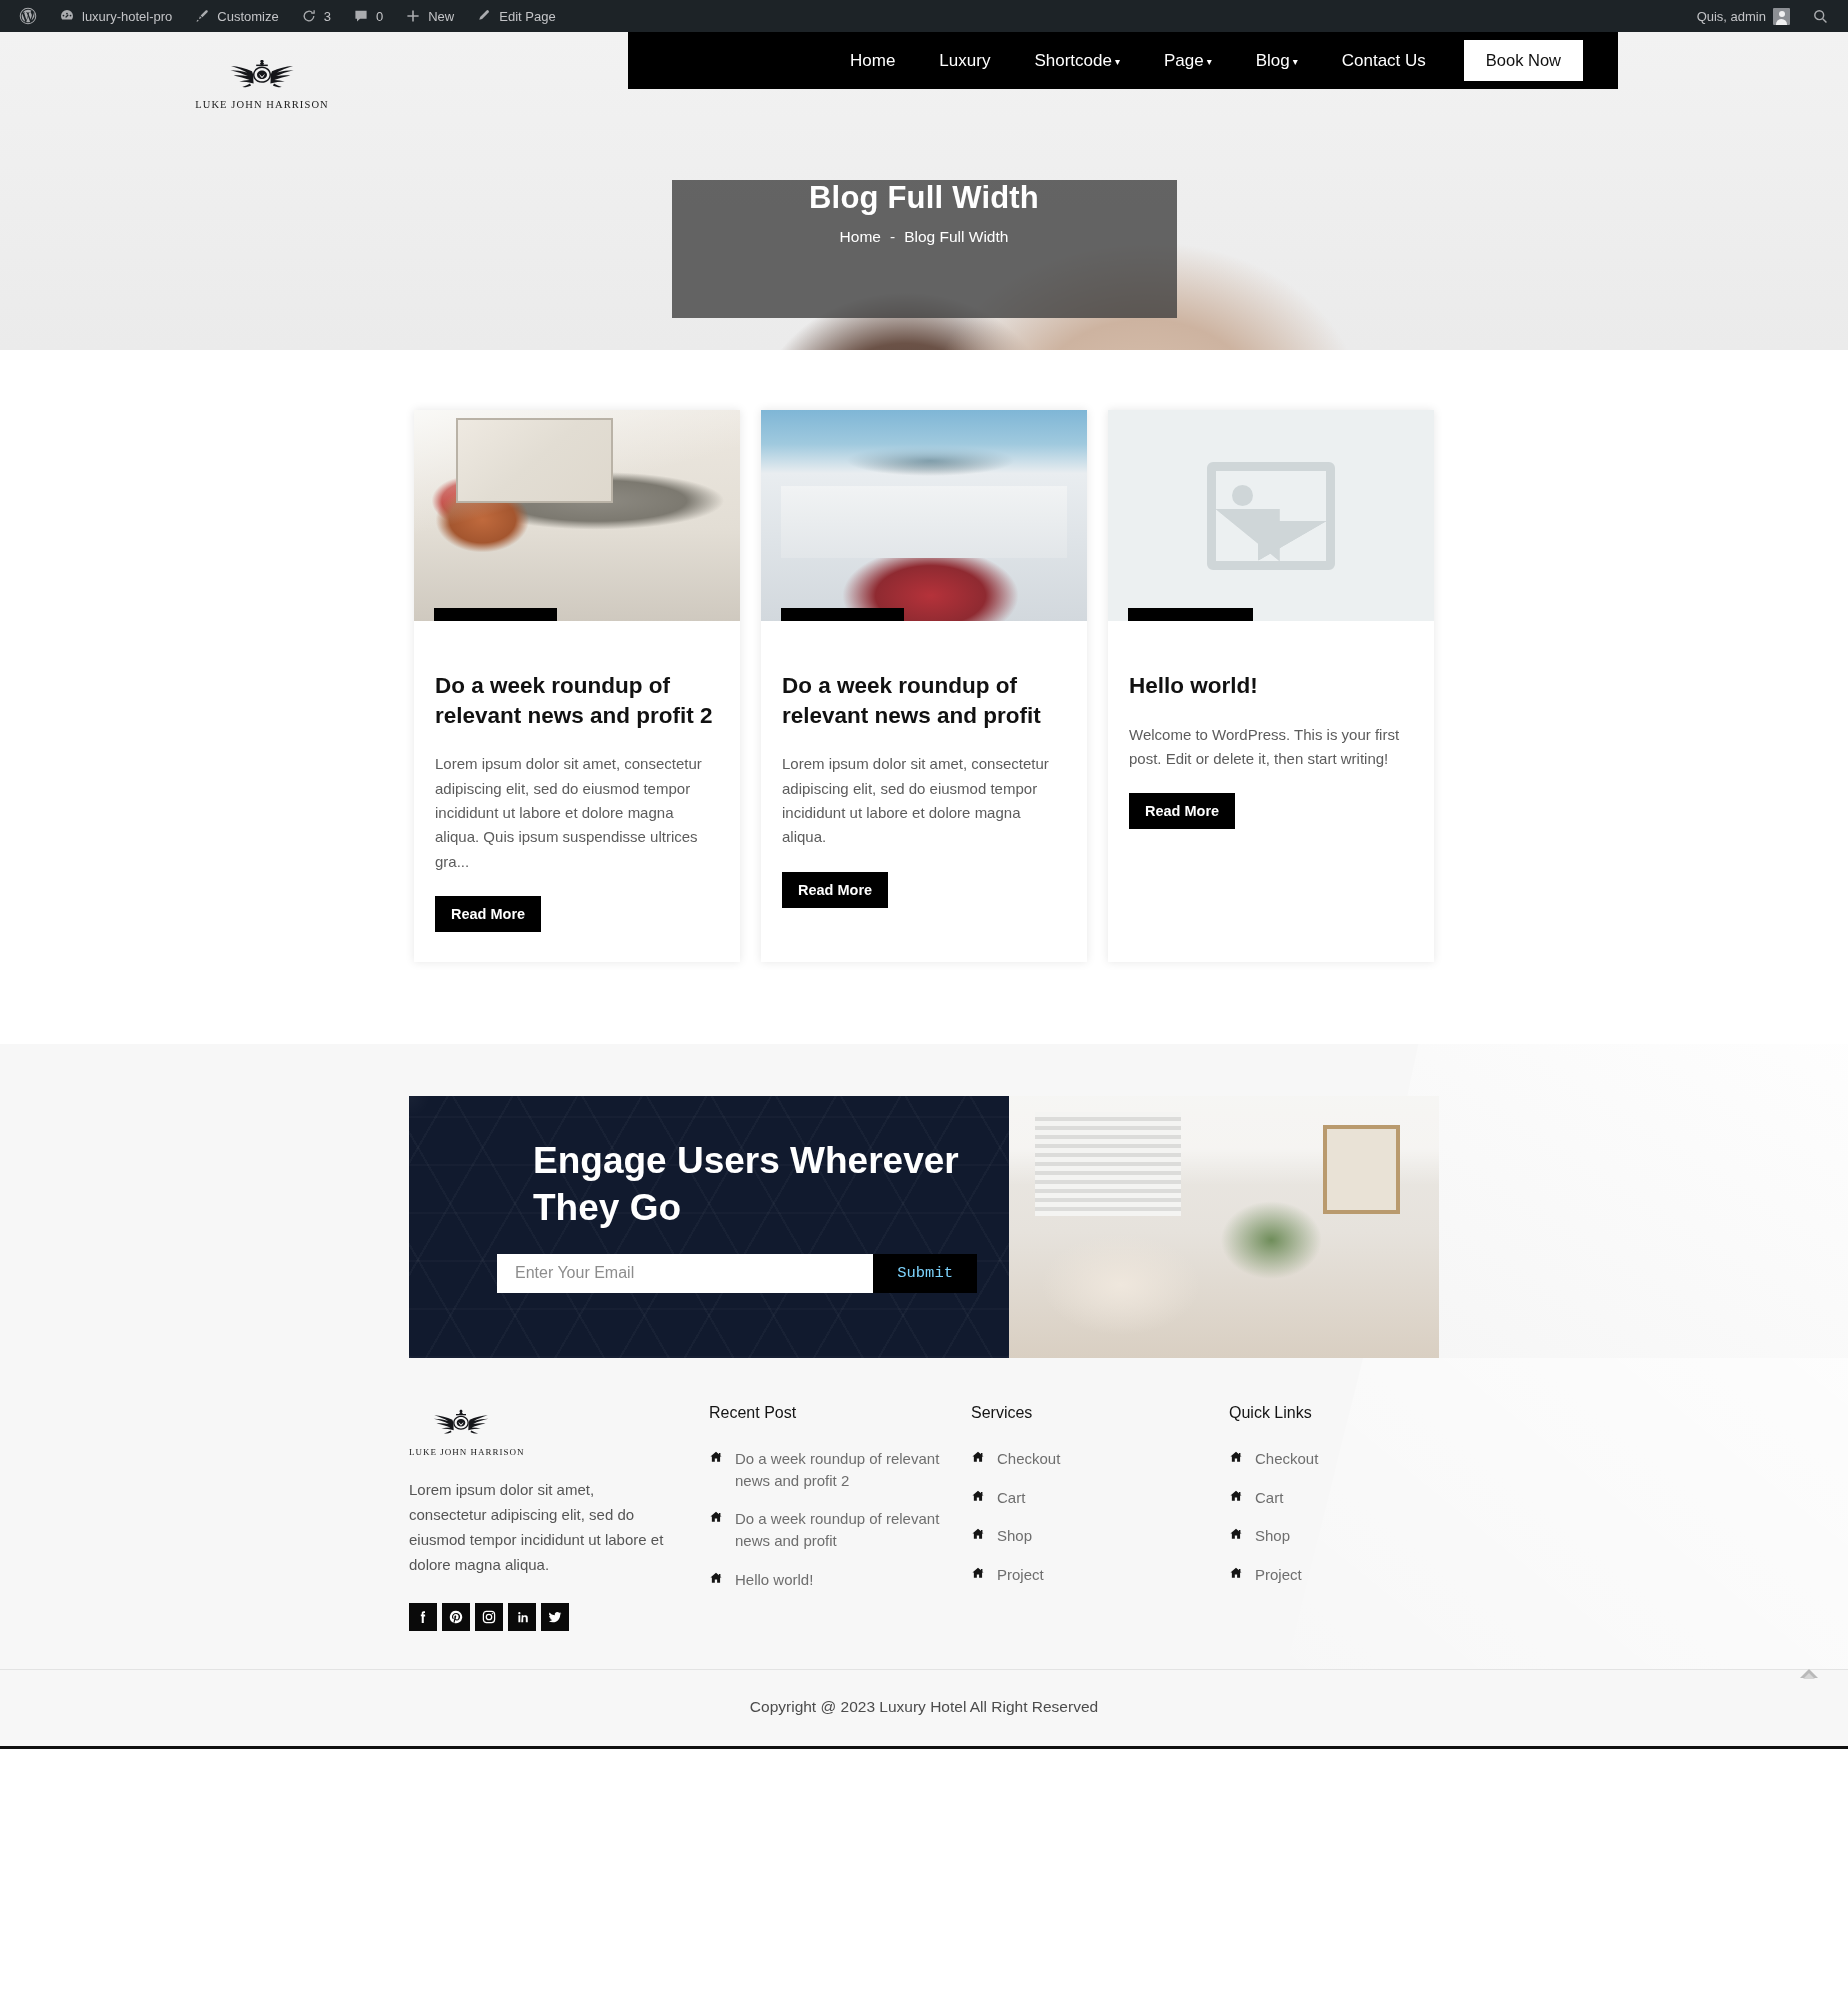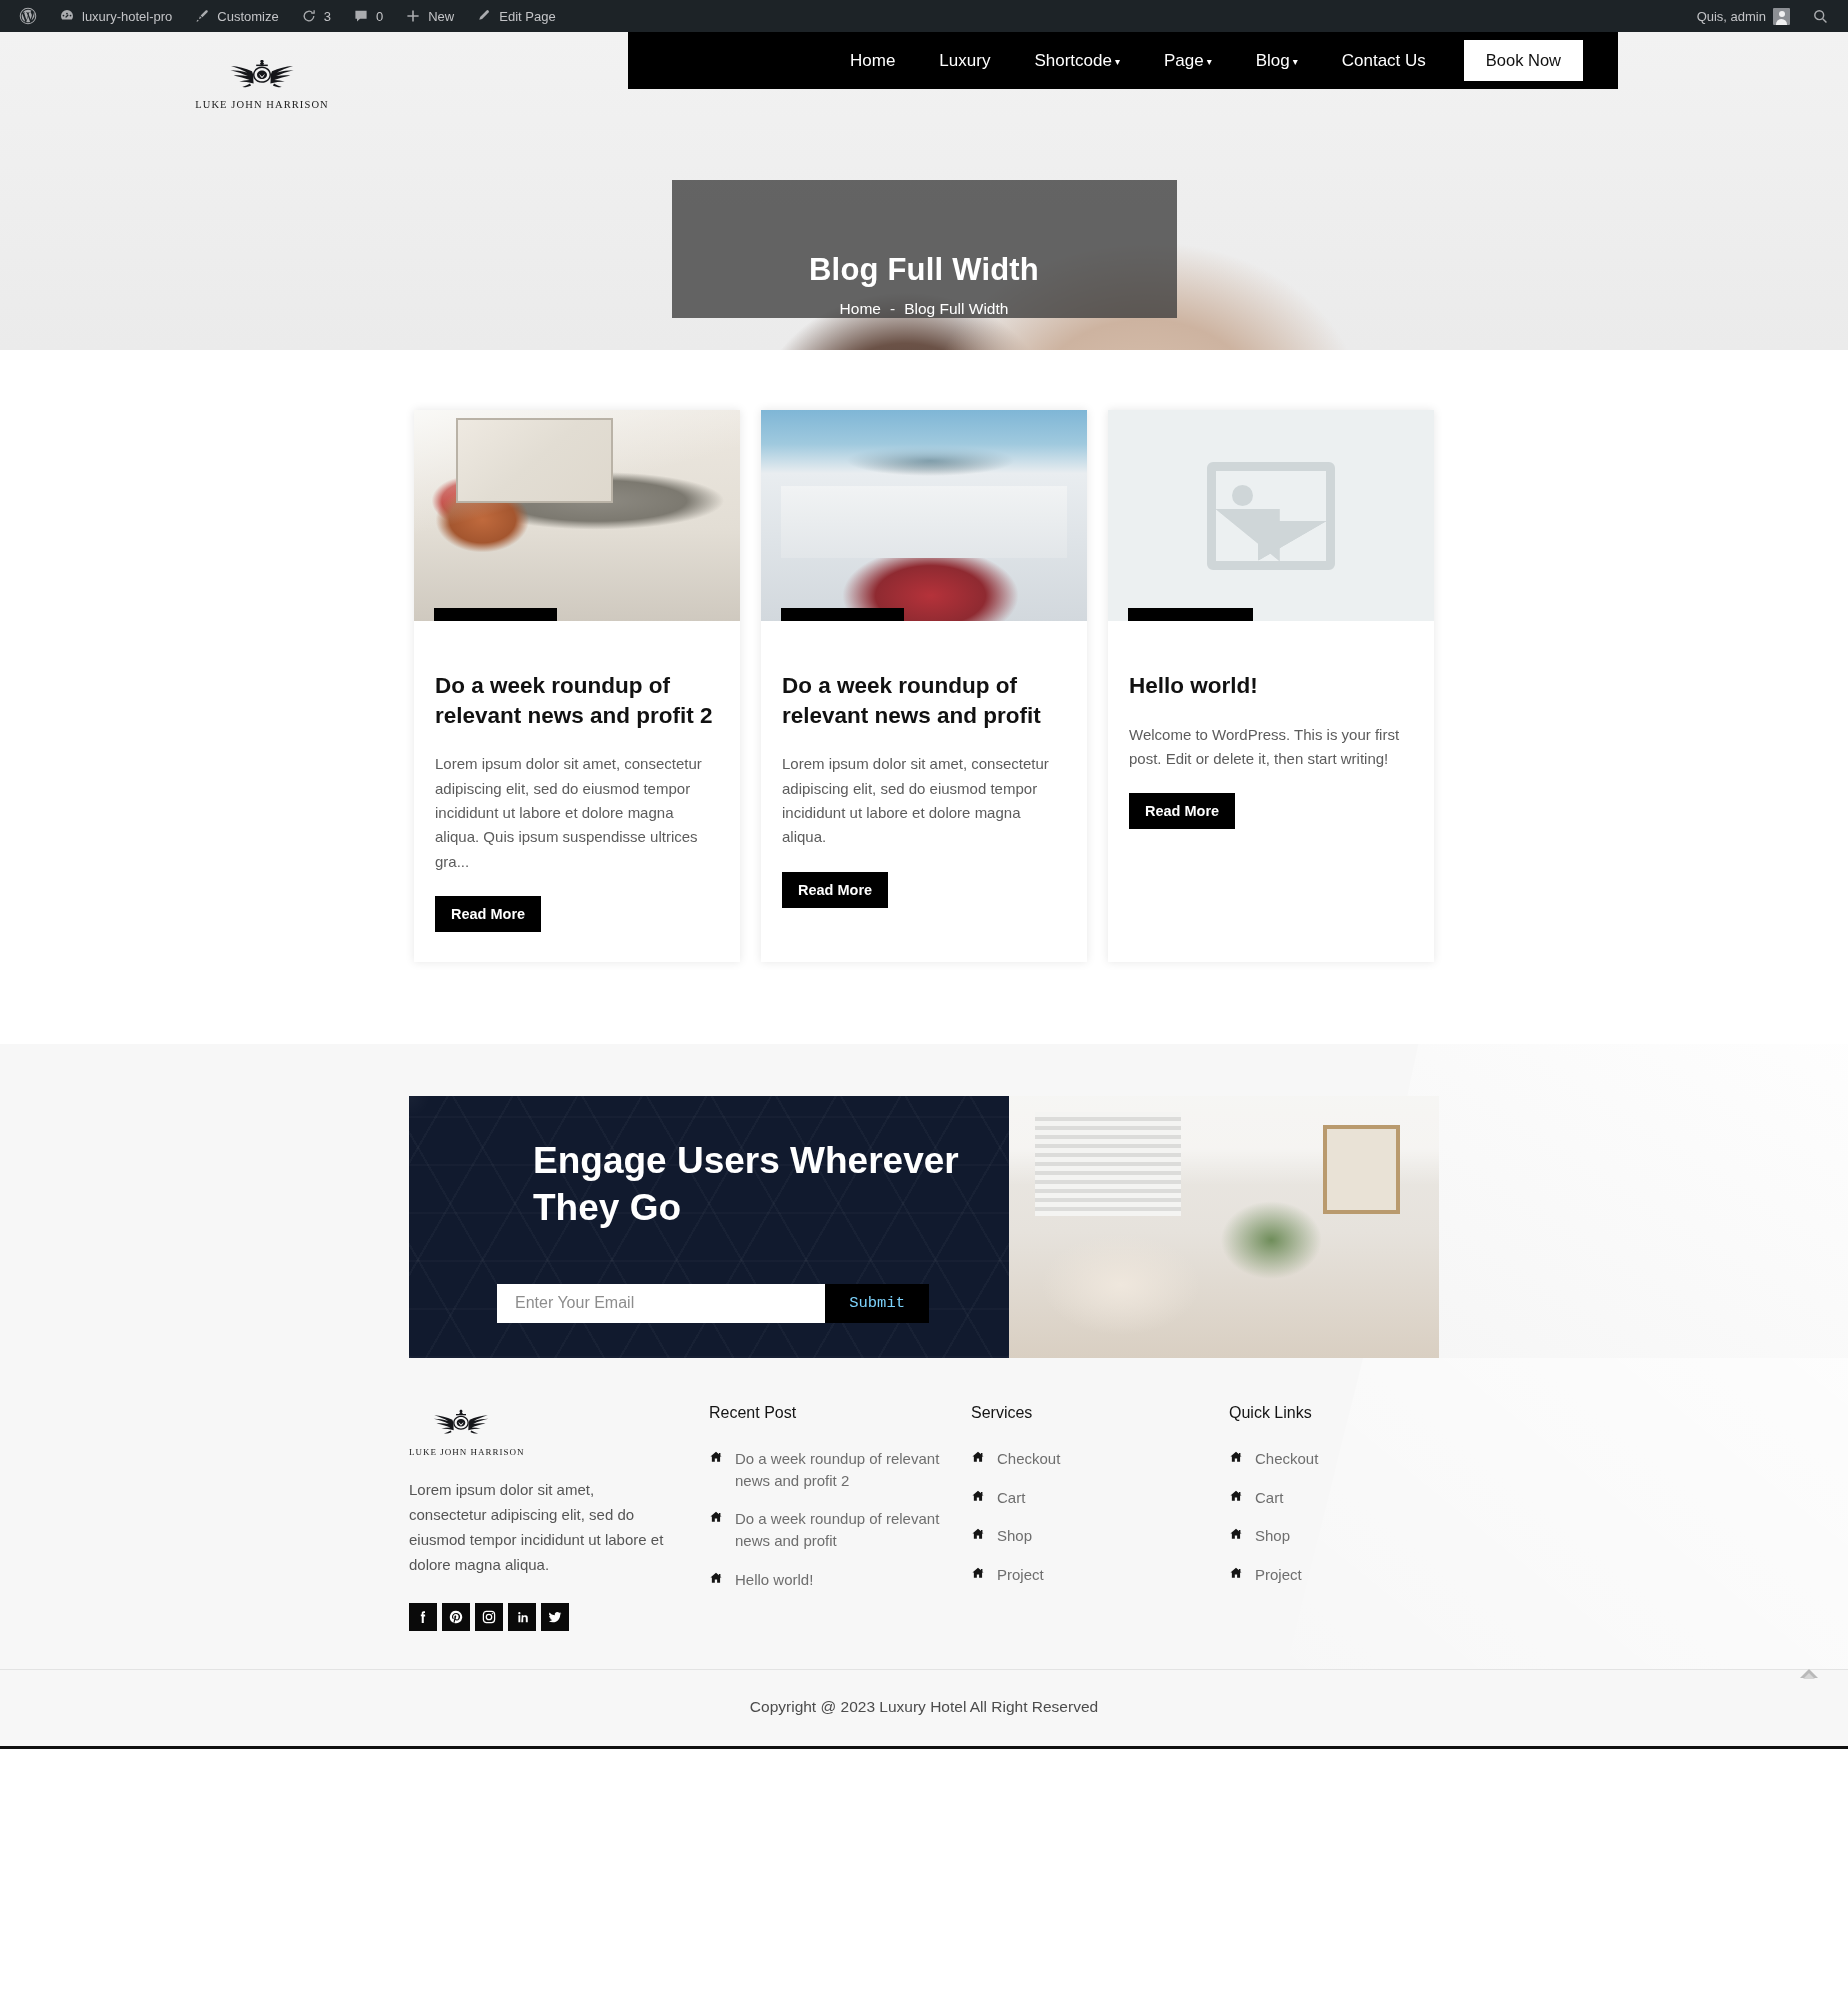--- a/index.html
+++ b/index.html
@@ -97,21 +97,21 @@
 
   
   .pagetitle {
     position: absolute; left: 0; right: 0; top: 148px;
     display: flex; justify-content: center;
     z-index: 3;
   }
   .pagetitle-box {
     width: 505px; height: 138px;
     background: rgba(60,60,60,0.78);
-    display: flex; flex-direction: column; align-items: center; justify-content: flex-end;
+    display: flex; flex-direction: column; align-items: center; justify-content: flex-start;
     gap: 12px;
   }
   .pagetitle-h1 { color: #fff; font-size: 31px; font-weight: 700; letter-spacing: .2px; }
   .crumbs { display: flex; align-items: center; gap: 9px; color: #fff; font-size: 15.5px; }
   .crumbs a { color: #fff; text-decoration: none; }
   .crumb-sep { opacity: .95; }
 
   
   .blog-section { background: #fff; padding: 60px 0 82px; }
   .container { width: 1020px; margin: 0 auto; }
@@ -187,21 +187,21 @@
     width: 600px; height: 262px;
     background-color: #111a2e;
     background-image:
       radial-gradient(circle 30px at 0 0, rgba(255,255,255,.035), rgba(255,255,255,0) 70%),
       repeating-linear-gradient(60deg, rgba(255,255,255,.030) 0 2px, rgba(255,255,255,0) 2px 56px),
       repeating-linear-gradient(-60deg, rgba(255,255,255,.030) 0 2px, rgba(255,255,255,0) 2px 56px),
       repeating-linear-gradient(0deg, rgba(255,255,255,.025) 0 2px, rgba(255,255,255,0) 2px 48px);
     padding: 42px 0 0 88px;
   }
   .cta-title { color: #fff; font-size: 37px; font-weight: 700; line-height: 1.27; max-width: 430px; margin-left: 36px; }
-  .cta-form { display: flex; margin-top: 52px; width: 432px; }
+  .cta-form { display: flex; margin-top: 22px; width: 480px; }
   .cta-input {
     flex: 1; border: 0; outline: none; background: #fff;
     font-size: 16px; color: #444; padding: 0 18px; height: 39px;
     font-family: "Liberation Sans", sans-serif;
   }
   .cta-input::placeholder { color: #8d8d8d; }
   .cta-submit {
     background: #000; color: #7dd3fc; border: 0; height: 39px; padding: 0 24px;
     font-size: 15.5px; cursor: pointer; font-family: Liberation Mono, monospace;
   }

